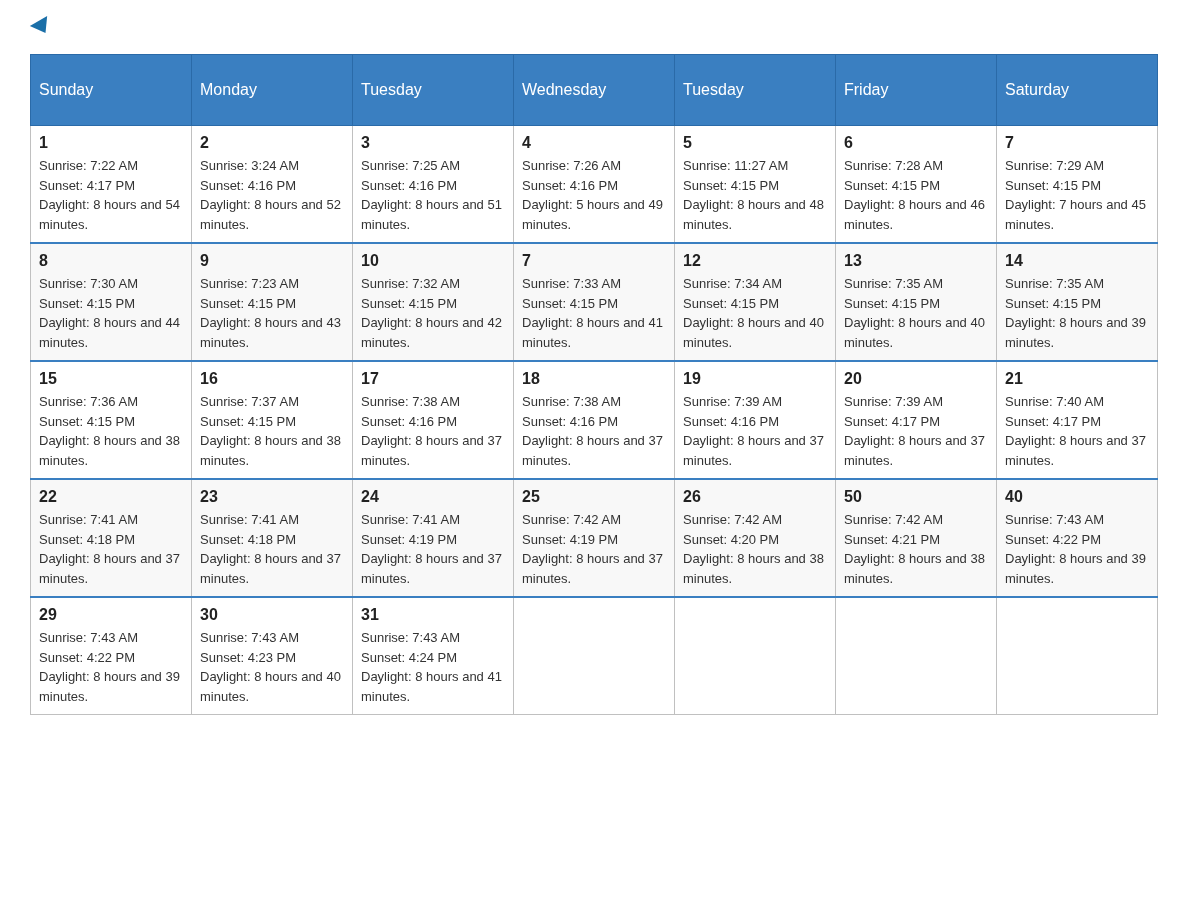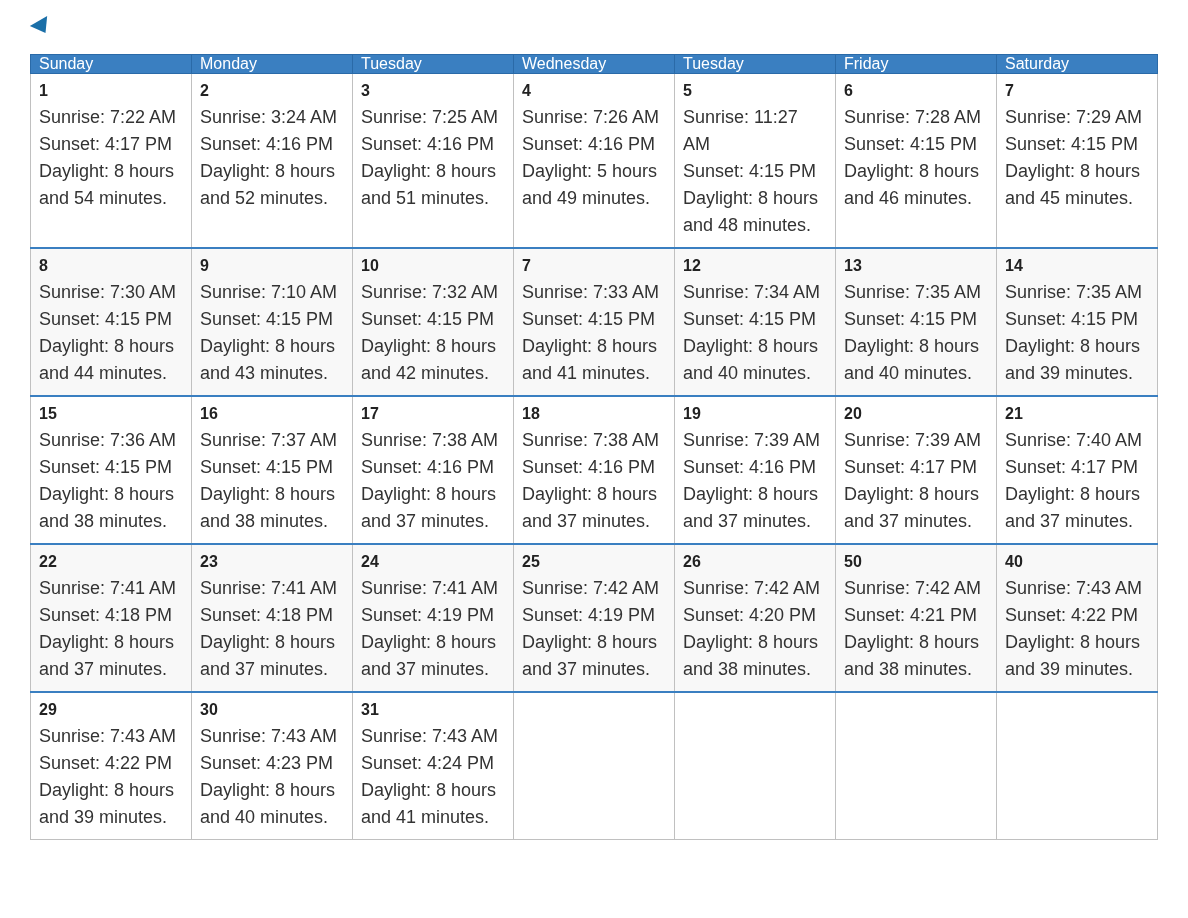--- a/index.html
+++ b/index.html
@@ -65,21 +65,21 @@
     .calendar {
       width: 100%;
       border-collapse: collapse;
       border: 1px solid #3a7fc1;
     }
     .calendar th {
       background-color: #3a7fc1;
       color: #ffffff;
       font-size: 16px;
       font-weight: normal;
-      padding: 0 8px;
+      padding: 26px 8px;
       text-align: left;
       border: 1px solid #2a6aa8;
     }
     .calendar td {
       vertical-align: top;
       padding: 8px;
       border: 1px solid #c0c0c0;
       width: 14.28%;
       min-height: 110px;
       font-size: 13px;
@@ -90,21 +90,21 @@
       background: #f8f8f8;
     }
     .day-number {
       font-size: 16px;
       font-weight: bold;
       color: #222;
       display: block;
       margin-bottom: 4px;
     }
     .day-info {
-      font-size: 18px;
+      font-size: 13px;
       color: #333;
       line-height: 1.5;
     }
     .empty-cell {
       background: #fff;
     }
     .row-divider td {
       border-top: 2px solid #3a7fc1;
     }
   </style>
@@ -185,37 +185,37 @@
           <span>Sunrise: 7:28 AM</span><br>
           <span>Sunset: 4:15 PM</span><br>
           <span>Daylight: 8 hours and 46 minutes.</span>
         </div>
       </td>
         <td>
         <span class="day-number">7</span>
         <div class="day-info">
           <span>Sunrise: 7:29 AM</span><br>
           <span>Sunset: 4:15 PM</span><br>
-          <span>Daylight: 8 hours and 45 minutes.</span>
+          <span>Daylight: 7 hours and 45 minutes.</span>
         </div>
       </td>
       </tr>
       <tr class="row-divider">
         <td>
         <span class="day-number">8</span>
         <div class="day-info">
           <span>Sunrise: 7:30 AM</span><br>
           <span>Sunset: 4:15 PM</span><br>
           <span>Daylight: 8 hours and 44 minutes.</span>
         </div>
       </td>
         <td>
         <span class="day-number">9</span>
         <div class="day-info">
-          <span>Sunrise: 7:10 AM</span><br>
+          <span>Sunrise: 7:23 AM</span><br>
           <span>Sunset: 4:15 PM</span><br>
           <span>Daylight: 8 hours and 43 minutes.</span>
         </div>
       </td>
         <td>
         <span class="day-number">10</span>
         <div class="day-info">
           <span>Sunrise: 7:32 AM</span><br>
           <span>Sunset: 4:15 PM</span><br>
           <span>Daylight: 8 hours and 42 minutes.</span>

